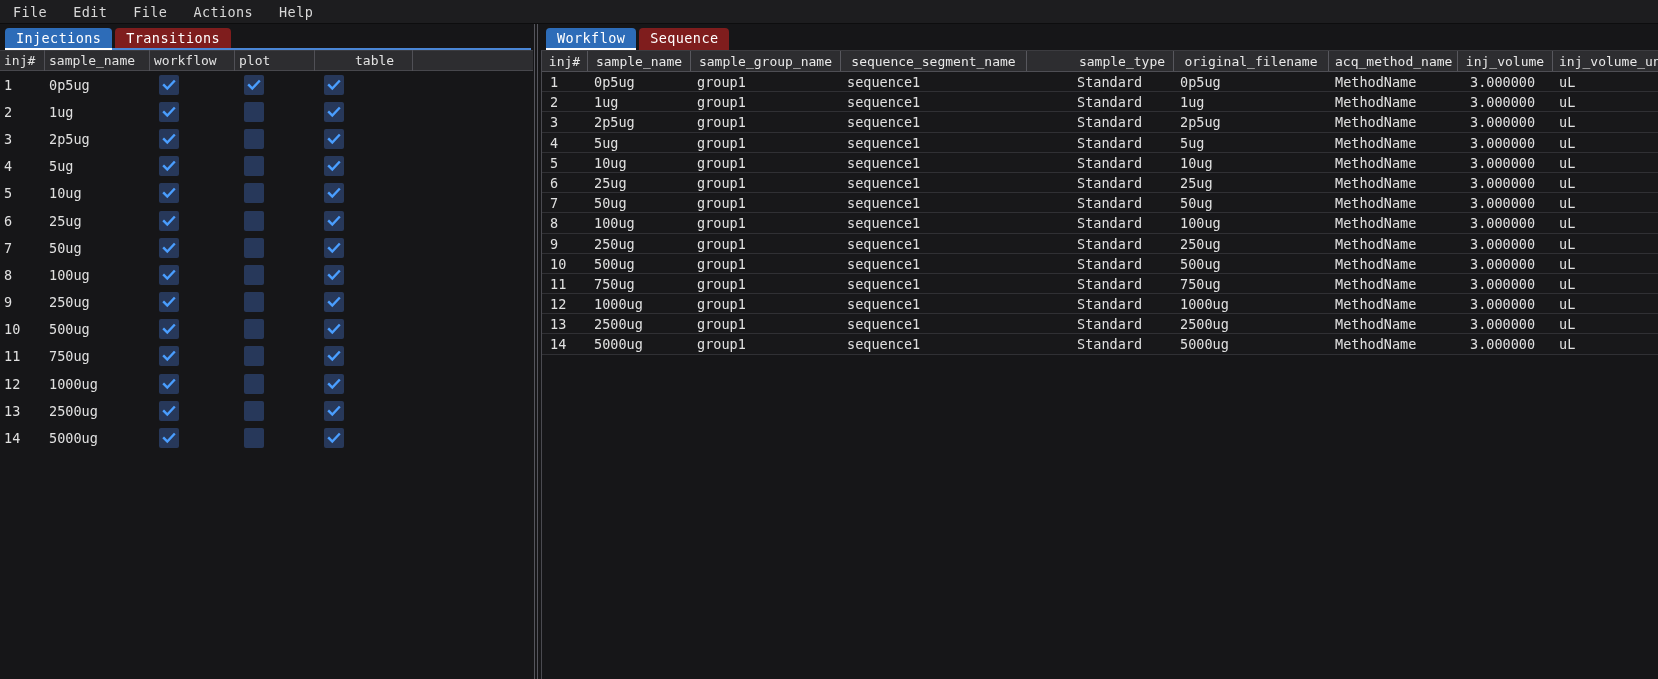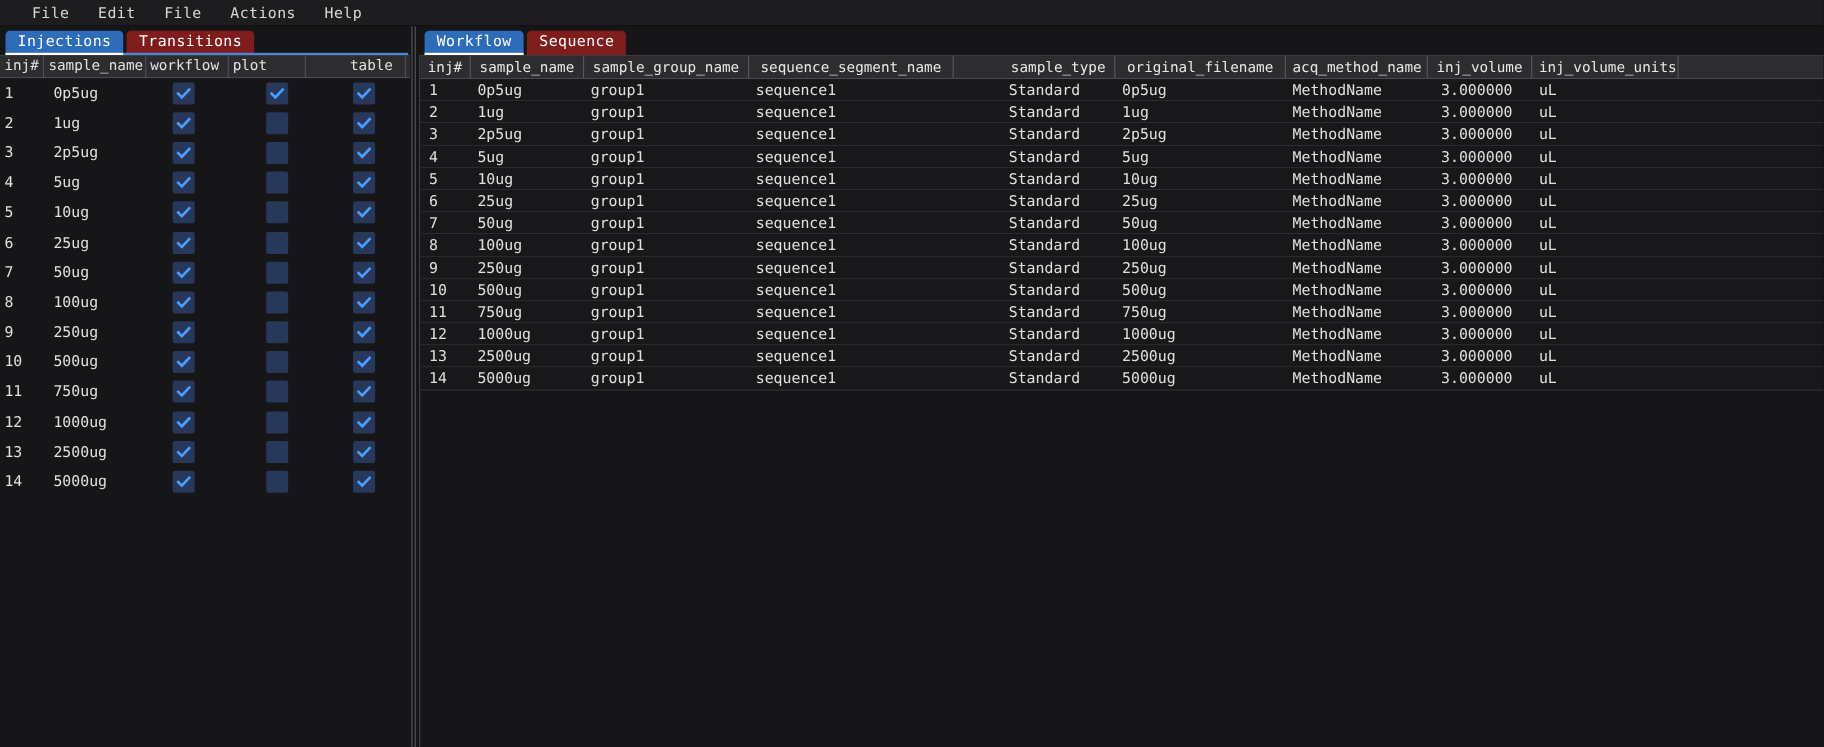--- a/index.html
+++ b/index.html
@@ -10,42 +10,42 @@
     overflow: hidden;
   }
 
   
   .menubar {
     height: 24px;
     background: #1d1d1f;
     border-bottom: 1px solid #0d0d0e;
     display: flex;
     align-items: center;
-    padding-left: 16px;
+    padding-left: 0;
     gap: 0px;
   }
   .menu-item {
     color: #d8d8d8;
     font-size: 13.5px;
     padding: 3px 13px;
     letter-spacing: 0.4px;
     cursor: default;
     white-space: nowrap;
   }
 
   
   .app {
     display: flex;
     height: calc(679px - 24px);
     background: #161618;
   }
 
   
   .left-panel {
-    width: 373px;
+    width: 533px;
     position: relative;
     background: #161618;
     display: flex;
     flex-direction: column;
   }
   .tabbar {
     height: 26px;
     display: flex;
     align-items: flex-end;
     padding-left: 5px;

